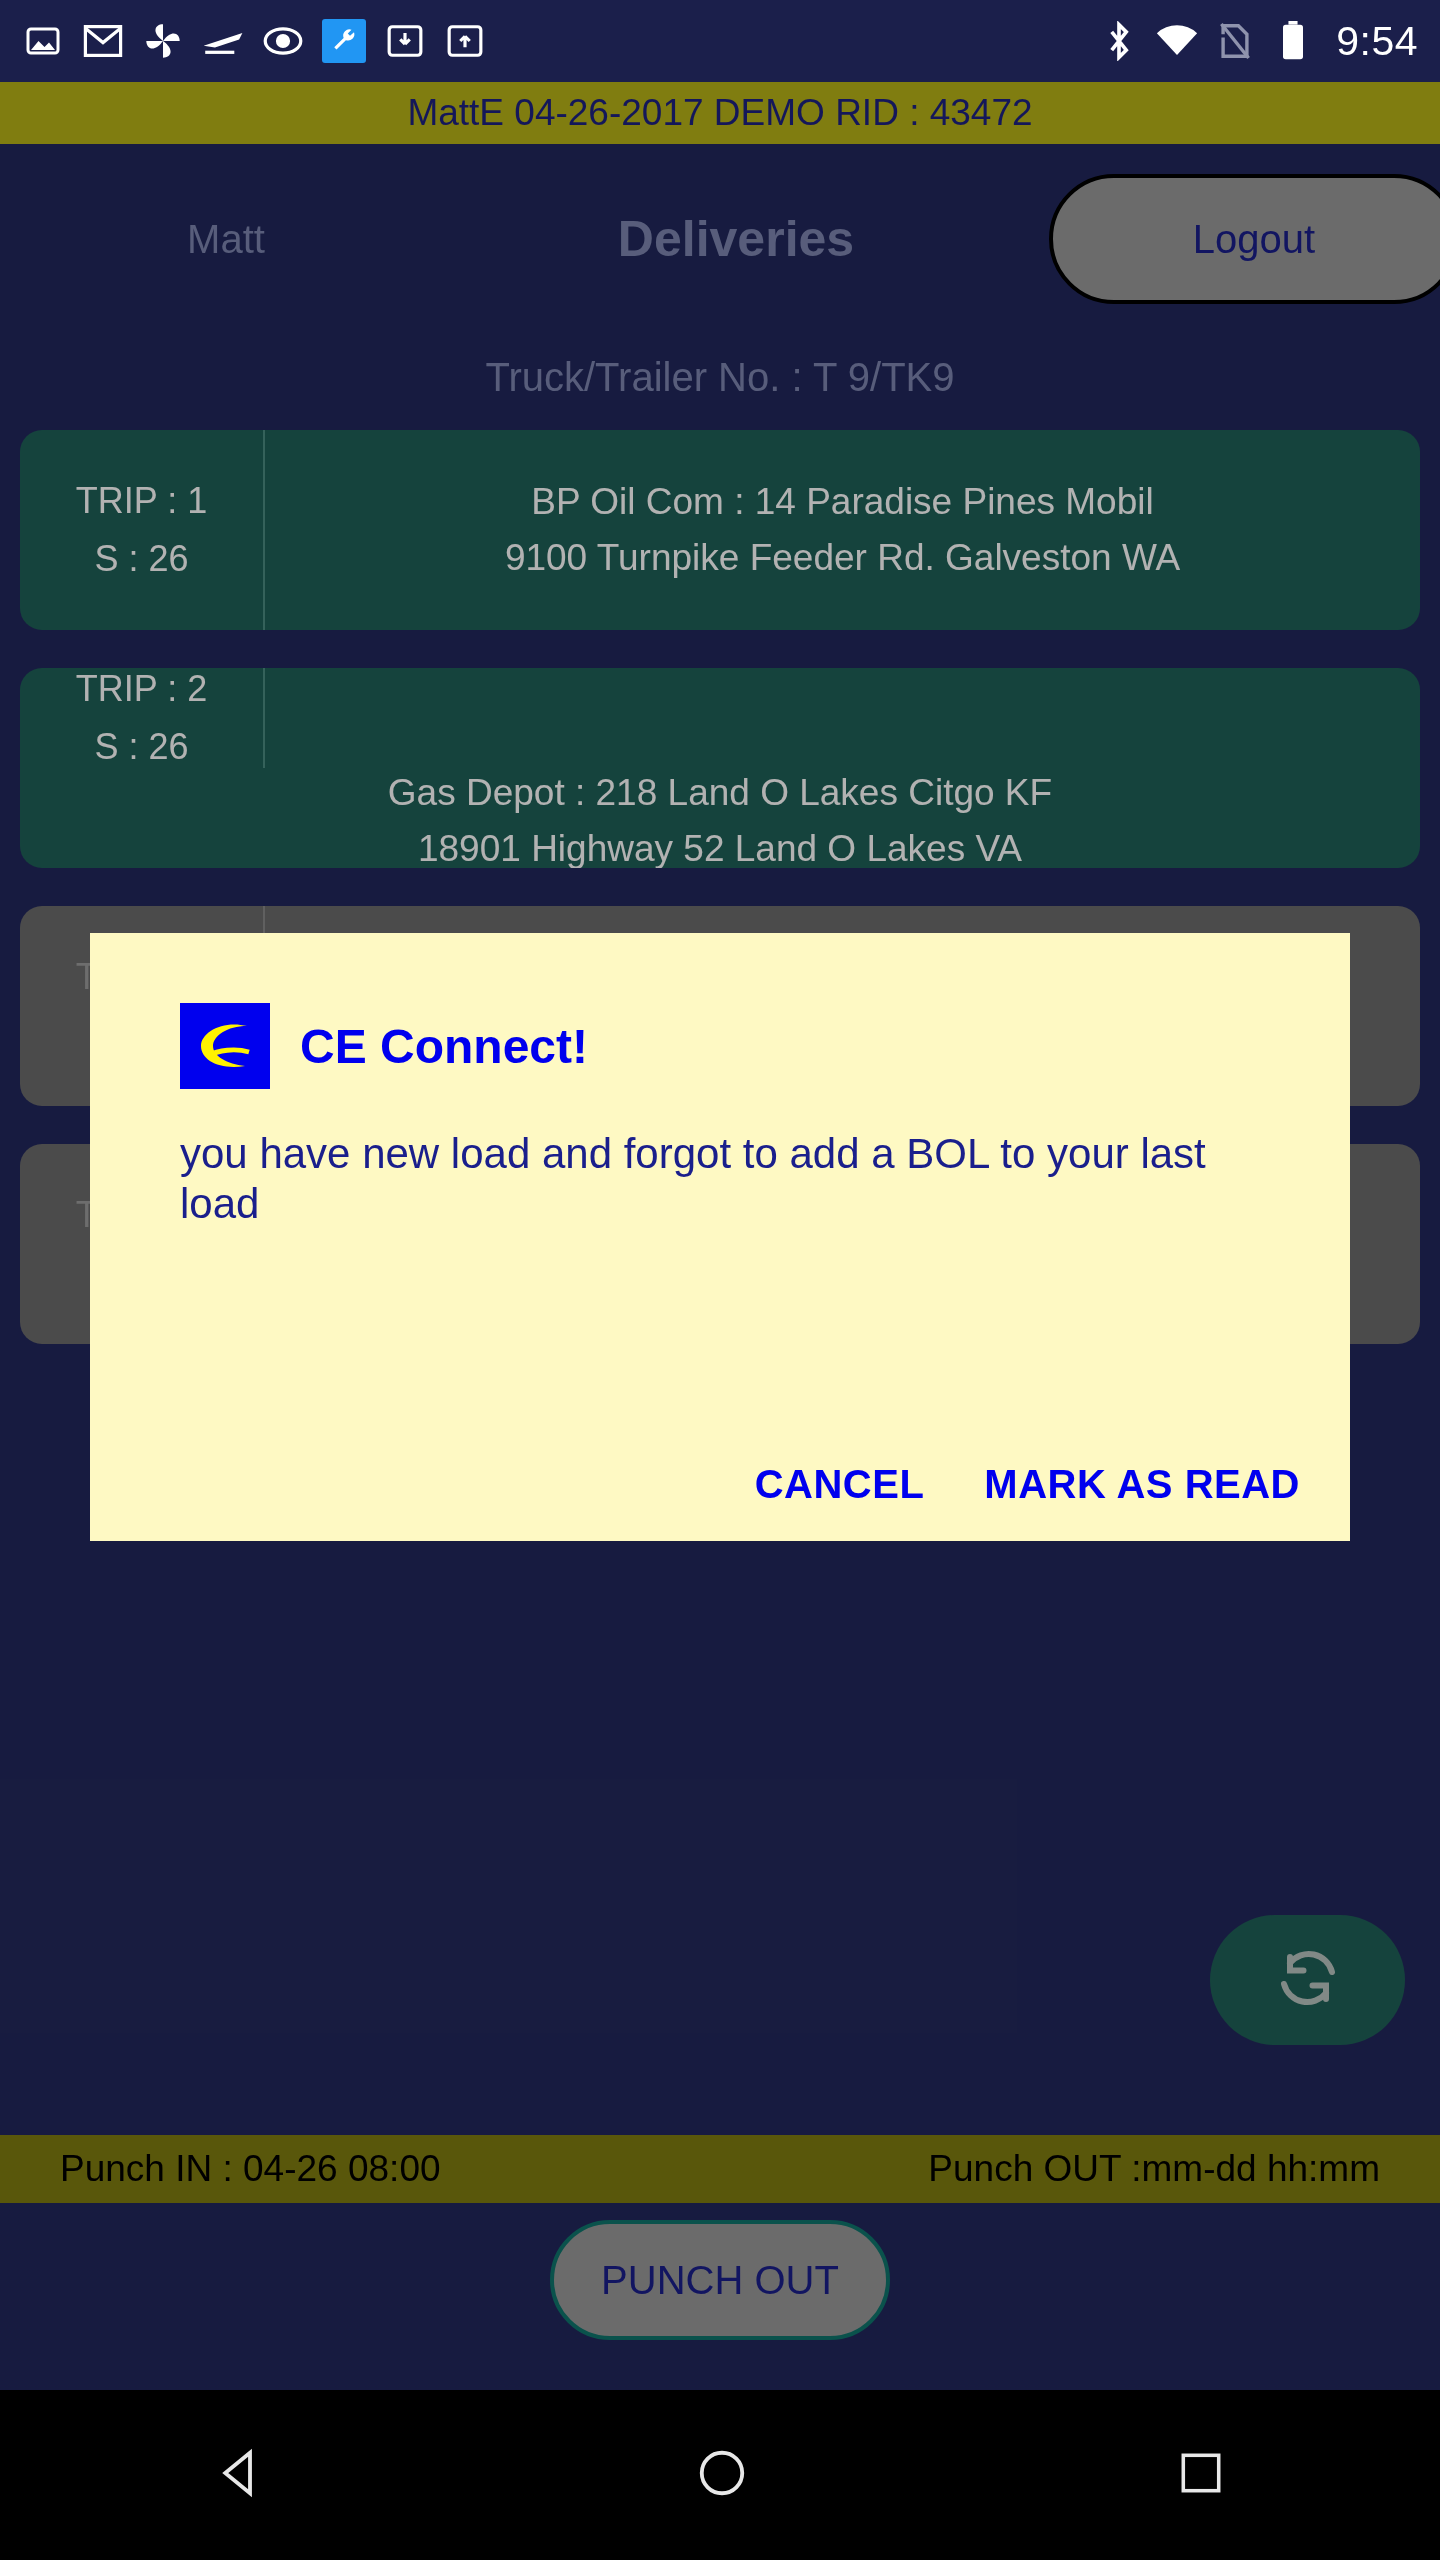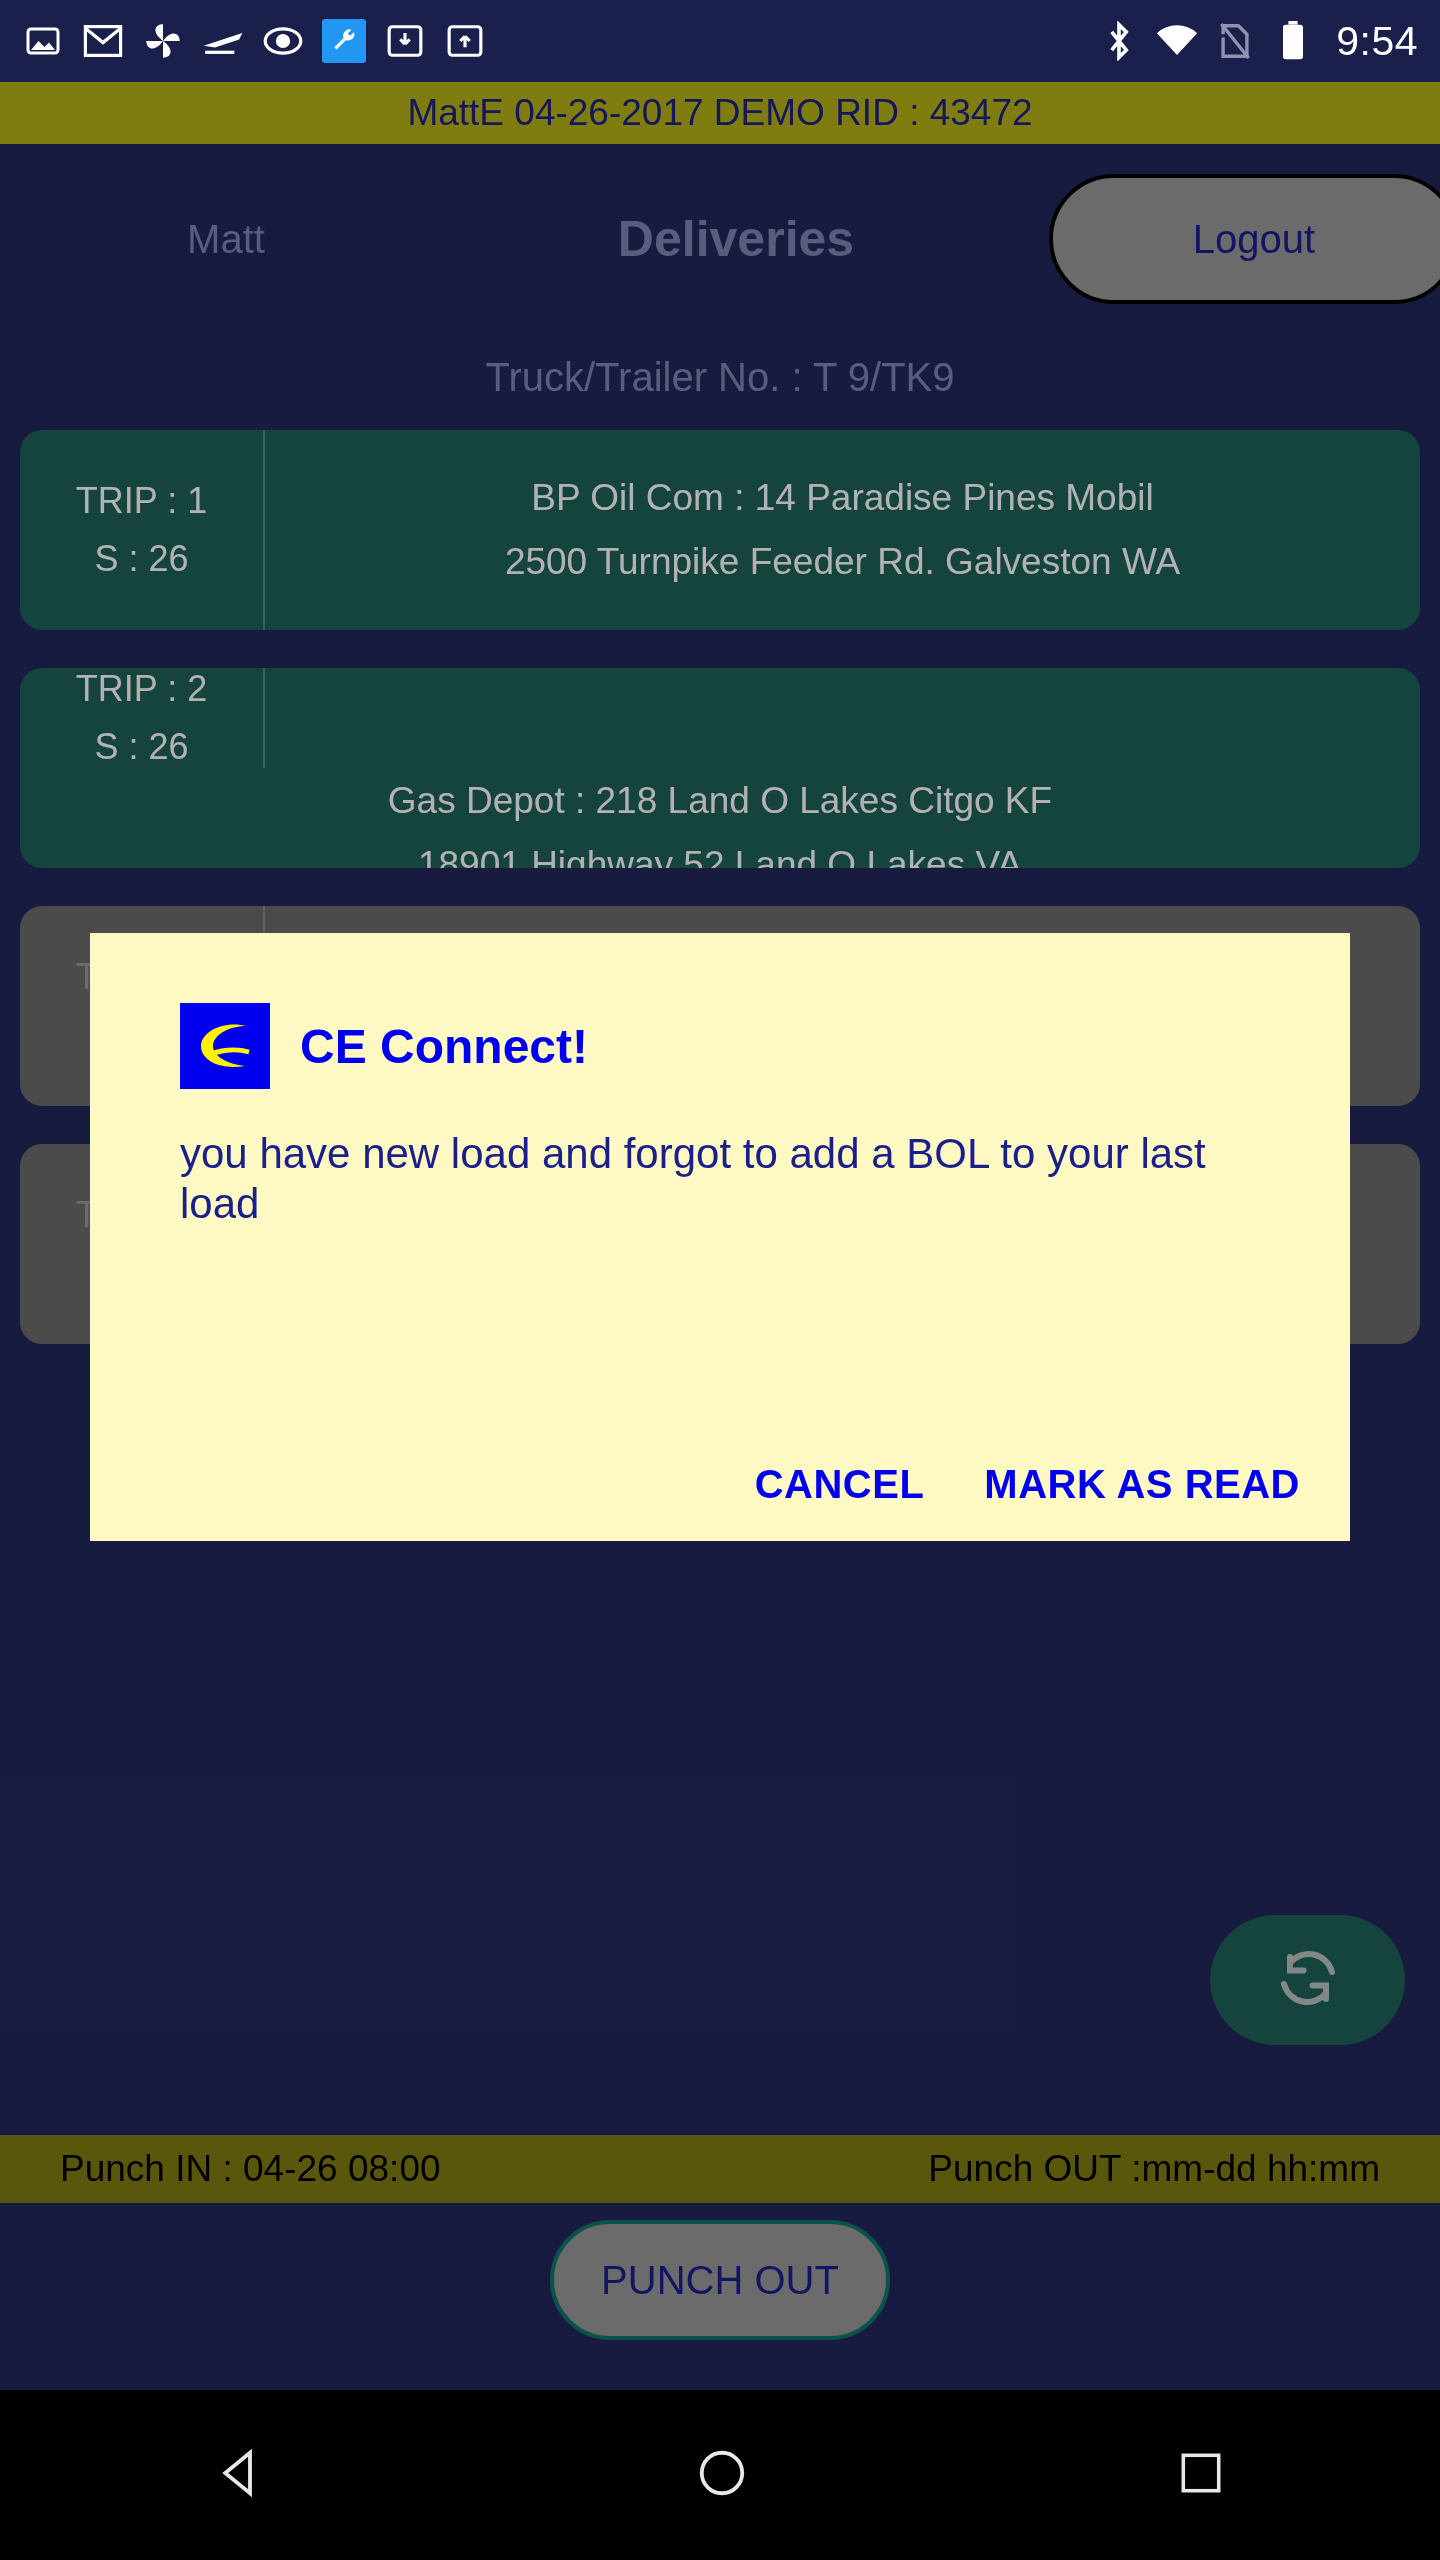--- a/index.html
+++ b/index.html
@@ -173,22 +173,22 @@
   }
   .card.dim .card-left { border-right-color: #8a8a8a; color: #9c9c9c; }
   .card-right {
     flex: 1;
     display: flex;
     flex-direction: column;
     align-items: center;
     justify-content: center;
     color: #ffffff;
     font-size: 37px;
-    gap: 22px;
-    padding: 12px 14px;
+    gap: 14px;
+    padding: 4px 14px;
     text-align: center;
   }
   .card.dim .card-right { color: #9c9c9c; }
 
   
   .fab {
     position: absolute;
     left: 1210px;
     top: 1915px;
     width: 195px;
@@ -400,21 +400,21 @@
 
   <div class="truck-line">Truck/Trailer No. : T 9/TK9</div>
 
   <div class="card" style="top:430px;">
     <div class="card-left">
       <span>TRIP : 1</span>
       <span>S : 26</span>
     </div>
     <div class="card-right">
       <span>BP Oil Com : 14 Paradise Pines Mobil</span>
-      <span>2500 Turnpike Feeder Rd. Galveston WA</span>
+      <span>9100 Turnpike Feeder Rd. Galveston WA</span>
     </div>
   </div>
 
   <div class="card" style="top:668px;flex-direction:column;">
     <div class="card-left">
       <span>TRIP : 2</span>
       <span>S : 26</span>
     </div>
     <div class="card-right">
       <span>Gas Depot : 218 Land O Lakes Citgo KF</span>

